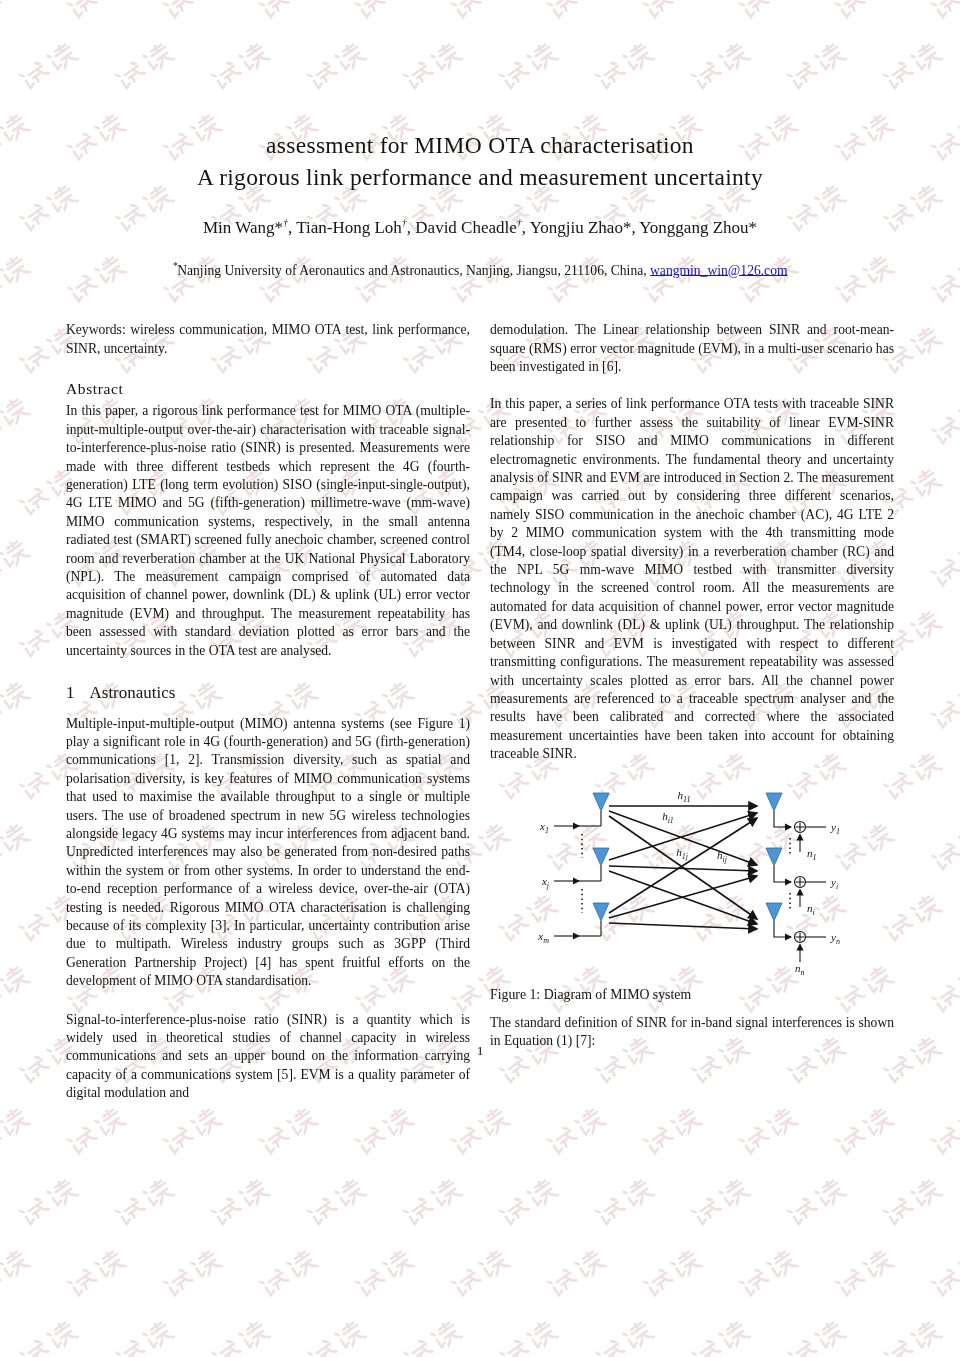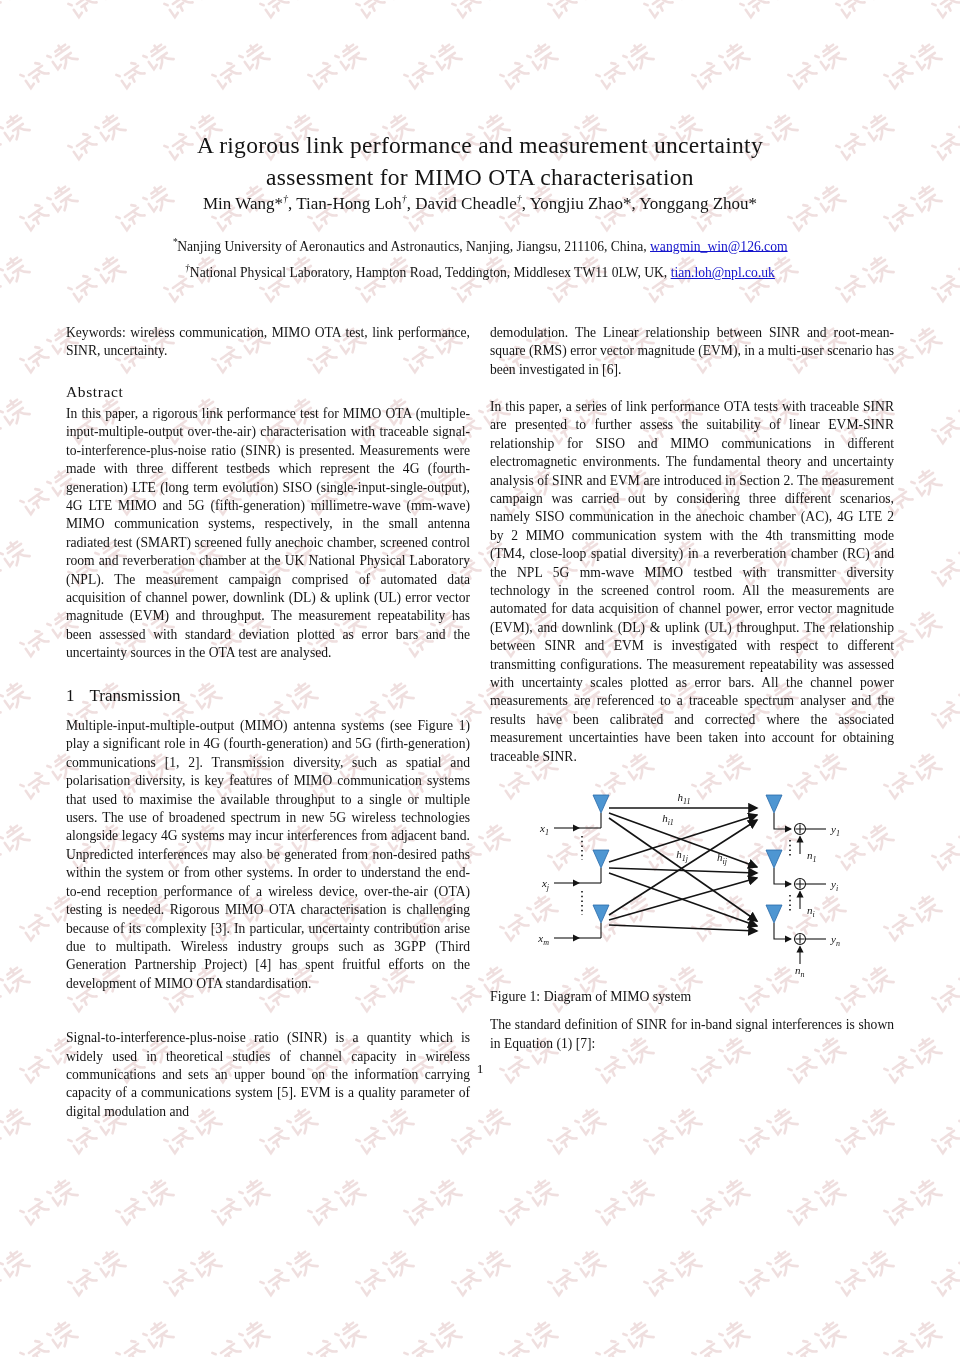--- a/index.html
+++ b/index.html
@@ -16,21 +16,21 @@
   }
   .wm { position:absolute; opacity:var(--wm-opacity,0.4); color:var(--wm-color,#d4a8a8); }
   .wm svg { transform:rotate(-35deg); display:block; }
   
   #content { position:relative; z-index:1; }
   .title-block {
     padding-top:129px; text-align:center;
     font-size:23.5px; line-height:32px; letter-spacing:0.3px;
   }
   .authors-line {
-    margin-top:0; text-align:center; font-size:17px;
+    margin-top:24px; text-align:center; font-size:17px;
   }
   .authors-line sup { font-size:10px; font-style:italic; }
   .affiliations {
     margin-top:17px; text-align:center; font-size:13.6px; line-height:22px;
   }
   .affiliations sup { font-size:9.5px; font-style:italic; }
   a.email-link { color:var(--link-color,#1414cc); text-decoration:underline; }
   
   .columns {
     margin:40px 66px 0 66px; display:flex; gap:20px;
@@ -1136,42 +1136,41 @@
     <span class="wm" aria-label="试读" style="left: 882px; top: 1331px;">
       <svg width="62" height="28" viewBox="0 0 62 28">
         <use href="#wm-glyph"></use>
       </svg>
     </span>
   </div>
 
 <div id="content">
 
   <div class="title-block">
+    <div>assessment for MIMO OTA characterisation</div>
     <div>A rigorous link performance and measurement uncertainty</div>
-    <div>assessment for MIMO OTA characterisation</div>
   </div>
 
   <div class="authors-line" id="authors-line"><span>Min Wang*<sup>†</sup></span>, <span>Tian-Hong Loh<sup>†</sup></span>, <span>David Cheadle<sup>†</sup></span>, <span>Yongjiu Zhao*</span>, <span>Yonggang Zhou*</span></div>
 
   <div class="affiliations" id="affiliations">
       <div><sup>*</sup><span>Nanjing University of Aeronautics and Astronautics, Nanjing, Jiangsu,  211106,  China, </span><a class="email-link" href="#">wangmin_win@126.com</a></div>
-      <div><sup>†</sup><span>National Physical Laboratory, Hampton Road, Teddington, Middlesex TW11 0LW, UK, </span><a class="email-link" href="#">tian.loh@npl.co.uk</a></div>
     </div>
 
   <div class="columns">
 
     <div class="col">
       <p>Keywords: wireless communication, MIMO OTA test, link performance, SINR, uncertainty.</p>
       <div class="h-abstract">Abstract</div>
       <p>In this paper, a rigorous link performance test for MIMO OTA (multiple-input-multiple-output over-the-air) characterisation with traceable signal-to-interference-plus-noise ratio (SINR) is presented. Measurements were made with three different testbeds which represent the 4G (fourth-generation) LTE (long term evolution) SISO (single-input-single-output), 4G LTE MIMO and 5G (fifth-generation) millimetre-wave (mm-wave) MIMO communication systems, respectively, in the small antenna radiated test (SMART) screened fully anechoic chamber, screened control room and reverberation chamber at the UK National Physical Laboratory (NPL). The measurement campaign comprised of automated data acquisition of channel power, downlink (DL) &amp; uplink (UL) error vector magnitude (EVM) and throughput. The measurement repeatability has been assessed with standard deviation plotted as error bars and the uncertainty sources in the OTA test are analysed.</p>
       <div class="h-section">
-        <span class="sec-num">1</span><span>Transmission</span>
+        <span class="sec-num">1</span><span>Astronautics</span>
       </div>
       <p>Multiple-input-multiple-output (MIMO) antenna systems (see Figure 1) play a significant role in 4G (fourth-generation) and 5G (firth-generation) communications [1, 2]. Transmission diversity, such as spatial and polarisation diversity, is key features of MIMO communication systems that used to maximise the available throughput to a single or multiple users. The use of broadened spectrum in new 5G wireless technologies alongside legacy 4G systems may incur interferences from adjacent band. Unpredicted interferences may also be generated from non-desired paths within the system or from other systems. In order to understand the end-to-end reception performance of a wireless device, over-the-air (OTA) testing is needed. Rigorous MIMO OTA characterisation is challenging because of its complexity [3]. In particular, uncertainty contribution arise due to multipath. Wireless industry groups such as 3GPP (Third Generation Partnership Project) [4] has spent fruitful efforts on the development of MIMO OTA standardisation.</p>
-      <p style="margin-top:36px">Signal-to-interference-plus-noise ratio (SINR) is a quantity which is widely used in theoretical studies of channel capacity in wireless communications and sets an upper bound on the information carrying capacity of a communications system [5]. EVM is a quality parameter of digital modulation and</p>
+      <p style="margin-top:20px">Signal-to-interference-plus-noise ratio (SINR) is a quantity which is widely used in theoretical studies of channel capacity in wireless communications and sets an upper bound on the information carrying capacity of a communications system [5]. EVM is a quality parameter of digital modulation and</p>
     </div>
 
     <div class="col">
       <p>demodulation. The Linear relationship between SINR and root-mean-square (RMS) error vector magnitude (EVM), in a multi-user scenario has been investigated in [6].</p>
       <p style="margin-top:19px">In this paper, a series of link performance OTA tests with traceable SINR are presented to further assess the suitability of linear EVM-SINR relationship for SISO and MIMO communications in different electromagnetic environments. The fundamental theory and uncertainty analysis of SINR and EVM are introduced in Section 2. The measurement campaign was carried out by considering three different scenarios, namely SISO communication in the anechoic chamber (AC), 4G LTE 2 by 2 MIMO communication system with the 4th transmitting mode (TM4, close-loop spatial diversity) in a reverberation chamber (RC) and the NPL 5G mm-wave MIMO testbed with transmitter diversity technology in the screened control room. All the measurements are automated for data acquisition of channel power, error vector magnitude (EVM), and downlink (DL) &amp; uplink (UL) throughput. The relationship between SINR and EVM is investigated with respect to different transmitting configurations. The measurement repeatability was assessed with uncertainty scales plotted as error bars. All the channel power measurements are referenced to a traceable spectrum analyser and the results have been calibrated and corrected where the associated measurement uncertainties have been taken into account for obtaining traceable SINR.</p>
 
       <div class="figure-block">
         <svg width="400" height="198" viewBox="0 0 400 198" role="img">
           <defs>
             <marker id="arr" viewBox="0 0 10 10" refX="8.5" refY="5" markerWidth="6.5" markerHeight="6.5" orient="auto-start-reverse">

